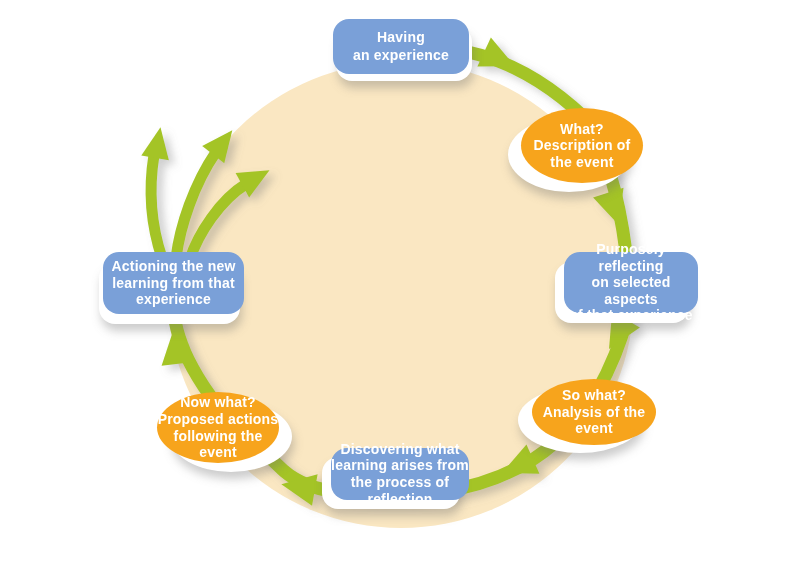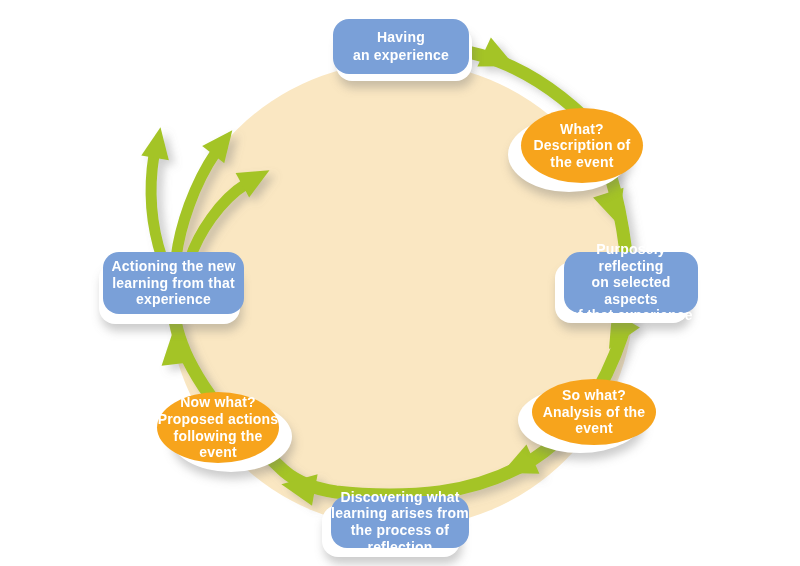--- a/index.html
+++ b/index.html
@@ -113,21 +113,21 @@
   </div>
 
   <div class="node ellipse orange" style="left:532px;top:379px;width:124px;height:66px;">
     <div class="halo" style="transform:translate(-14px,8px)"></div>
     <div class="fill"></div>
     <div class="label">So what?
 Analysis of the
 event</div>
   </div>
 
-  <div class="node rect blue" style="left:331px;top:496px;width:138px;height:52px;">
+  <div class="node rect blue" style="left:331px;top:448px;width:138px;height:52px;">
     <div class="halo" style="transform:translate(-9px,9px)"></div>
     <div class="fill"></div>
     <div class="label">Discovering what
 learning arises from
 the process of
 reflection</div>
   </div>
 
   <div class="node ellipse orange" style="left:157px;top:392px;width:122px;height:71px;">
     <div class="halo" style="transform:translate(13px,9px)"></div>

